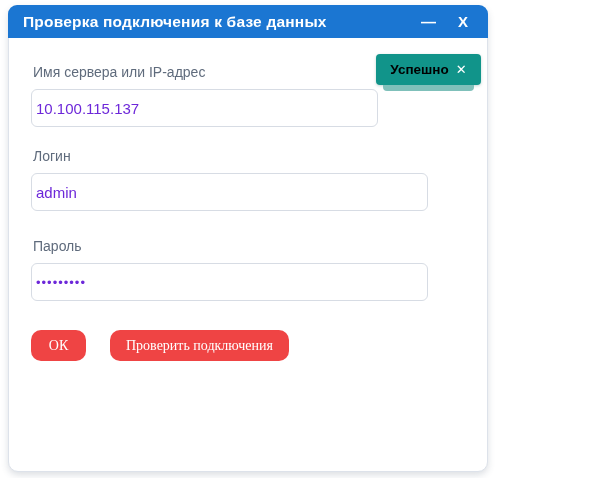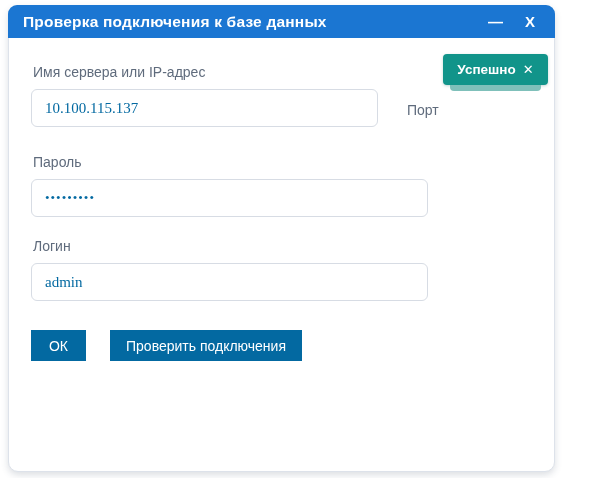--- a/index.html
+++ b/index.html
@@ -7,21 +7,21 @@
     width: 607px; height: 478px;
     background: #ffffff;
     font-family: "Liberation Sans", "DejaVu Sans", sans-serif;
     overflow: hidden;
   }
   .stage { position: relative; width: 607px; height: 478px; }
 
   .dialog {
     position: absolute;
     left: 8px; top: 5px;
-    width: 547px; height: 467px;
+    width: 480px; height: 467px;
     background: #ffffff;
     border: 1px solid #dde2ea;
     border-radius: 10px;
     box-shadow: 0 3px 7px rgba(60, 75, 100, 0.18);
   }
 
   .titlebar {
     height: 33px;
     background: #1b76d2;
     border-radius: 9px 9px 0 0;
@@ -49,62 +49,62 @@
     font-family: "Liberation Sans", sans-serif;
     line-height: 1;
     padding: 2px 4px;
   }
 
   .dialog-body {
     position: relative;
     padding: 26px 22px 0 22px;
   }
 
-  .field-row { display: flex; align-items: flex-end; }
+  .field-row { display: flex; align-items: flex-start; }
   .field-group { display: flex; flex-direction: column; }
   .field-label {
     color: #5f6b7c;
     font-size: 14px;
     margin-bottom: 9px;
     margin-left: 2px;
     white-space: nowrap;
   }
   .text-input {
     height: 38px;
     border: 1px solid #d7dce4;
     border-radius: 6px;
     background: #ffffff;
-    color: #0369a1;
+    color: #6d28d9;
     font-size: 15px;
-    font-family: Liberation Serif, serif;
-    padding: 0 13px;
+    font-family: Liberation Sans, sans-serif;
+    padding: 0 4px;
     outline: none;
   }
   .w-server { width: 347px; }
   .w-port   { width: 176px; }
   .w-wide   { width: 397px; }
   .gap-col  { width: 27px; flex: 0 0 27px; }
 
   .row-2 { margin-top: 21px; }
   .row-3 { margin-top: 27px; }
   .pw-input { letter-spacing: 1px; font-size: 13px; }
 
   .button-row {
     margin-top: 29px;
     display: flex;
     gap: 24px;
   }
   .btn {
-    background: #0369a1;
+    background: #ef4444;
     color: #ffffff;
     border: none;
-    border-radius: 0;
+    border-radius: 10px;
     height: 31px;
     font-size: 14px;
-    font-family: Liberation Sans, sans-serif;
+    font-family: Liberation Serif, serif;
     cursor: pointer;
     padding: 0 16px;
   }
   .btn-ok { width: 55px; padding: 0; }
 
   .toast {
     position: absolute;
     top: 48px; right: 6px;
     width: 105px;
   }
@@ -112,21 +112,21 @@
     height: 31px;
     background: #11948a;
     border-radius: 4px;
     display: flex;
     align-items: center;
     justify-content: center;
     gap: 7px;
     box-shadow: 0 1px 3px rgba(20, 90, 85, 0.25);
   }
   .toast-label {
-    color: #ffffff;
+    color: #000000;
     font-size: 13.5px;
     font-weight: bold;
     white-space: nowrap;
   }
   .toast-close {
     color: #ffffff;
     font-size: 13px;
     font-weight: bold;
     cursor: pointer;
     line-height: 1;
@@ -158,28 +158,28 @@
         <div class="field-group">
           <label class="field-label">Имя сервера или IP-адрес</label>
           <input class="text-input w-server" type="text" value="10.100.115.137" style="">
         </div>
         <div class="gap-col"></div>
         <div class="field-group">
           <label class="field-label">Порт</label>
         </div>
       </div>
 
+      <div class="field-group row-2">
+        <label class="field-label">Логин</label>
+        <input class="text-input w-wide" type="text" value="admin" style="">
+      </div>
+
       <div class="field-group row-3">
         <label class="field-label">Пароль</label>
         <input class="text-input w-wide pw-input" type="text" value="•••••••••" style="">
-      </div>
-
-      <div class="field-group row-2">
-        <label class="field-label">Логин</label>
-        <input class="text-input w-wide" type="text" value="admin" style="">
       </div>
 
       <div class="button-row">
         <button class="btn btn-ok">ОК</button>
         <button class="btn">Проверить подключения</button>
       </div>
 
     </div>
 
     <div class="toast">

